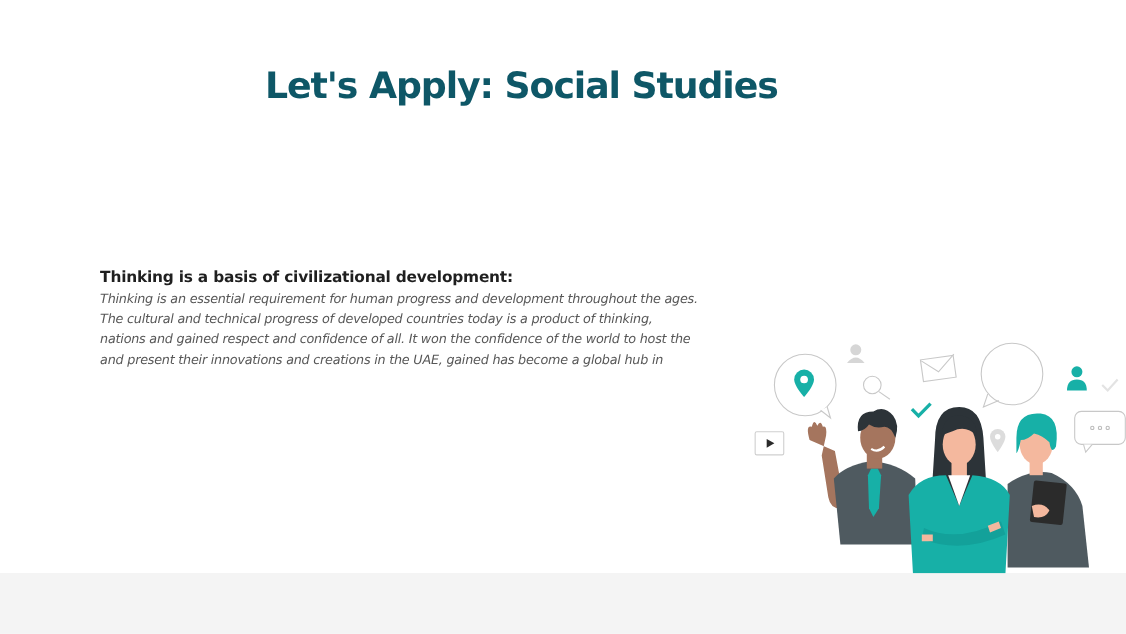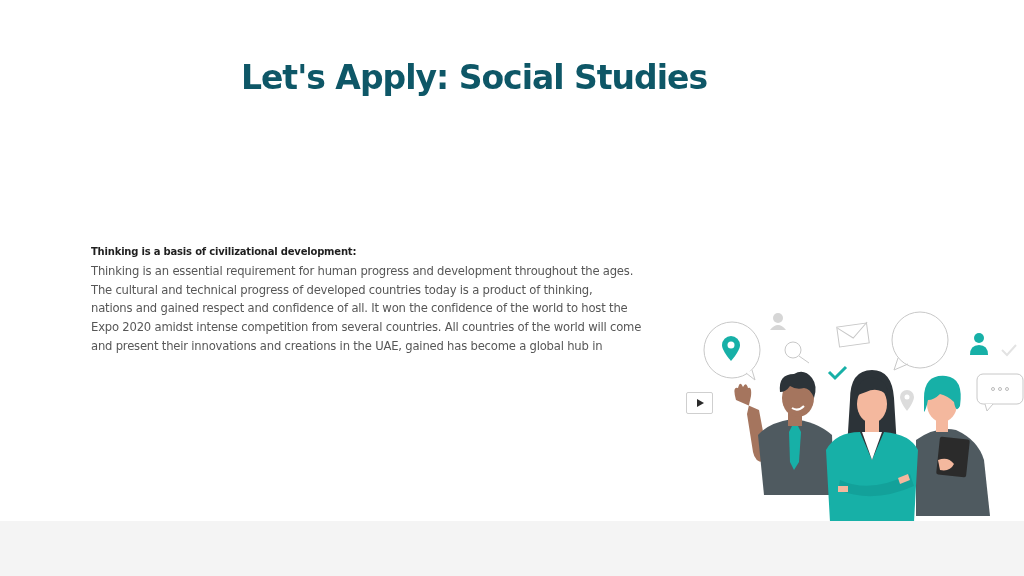--- a/index.html
+++ b/index.html
@@ -1,38 +1,37 @@
 <!DOCTYPE html>
 <html><head>
 <meta charset="utf-8">
 <style>
   html, body { margin:0; padding:0; }
   body { width:1024px; height:576px; overflow:hidden; background:#f4f4f4; font-family:"DejaVu Sans", sans-serif; position:relative; }
   .slide { position:absolute; left:0; top:0; width:1024px; height:521px; background:#ffffff; }
   .bottom-bar { position:absolute; left:0; top:521px; width:1024px; height:55px; background:#f4f4f4; }
   .title { position:absolute; left:0; top:58px; width:948px; text-align:center; font-family:"DejaVu Sans", sans-serif; font-weight:bold; font-size:33px; color:#0e5767; letter-spacing:-1px; }
   .body-text { position:absolute; left:91px; top:243px; width:620px; font-family:"DejaVu Sans", sans-serif; font-size:11.6px; line-height:18.8px; color:#575757; font-weight:normal; letter-spacing:-0.2px; }
-  .body-text .heading { color:#1f1f1f; font-weight:bold; font-size:10px; display:block; }
-  .body-text .line { display:block; white-space:nowrap; }
+  .body-text .heading { color:#1f1f1f; font-weight:bold; font-size:14px; display:block; }
+  .body-text .line { display:block; white-space:nowrap;font-style:italic; }
   .illus { position:absolute; left:680px; top:300px; width:344px; height:222px; }
   .play-btn { position:absolute; left:686px; top:392px; width:25px; height:20px; border:1px solid #cfcfcf; border-radius:2px; background:#fff; display:flex; align-items:center; justify-content:center; cursor:pointer; }
   .play-btn span { width:0; height:0; border-left:7px solid #2a2a2a; border-top:4px solid transparent; border-bottom:4px solid transparent; margin-left:2px; }
 </style>
 </head>
 <body>
 
 <div class="slide">
   <div class="title">Let's Apply: Social Studies</div>
 
   <div class="body-text">
     <span class="heading">Thinking is a basis of civilizational development:</span>
     <span class="line">Thinking is an essential requirement for human progress and development throughout the ages.</span>
     <span class="line">The cultural and technical progress of developed countries today is a product of thinking,</span>
     <span class="line">nations and gained respect and confidence of all. It won the confidence of the world to host the</span>
-    <span class="line">Expo 2020 amidst intense competition from several countries. All countries of the world will come</span>
     <span class="line">and present their innovations and creations in the UAE, gained has become a global hub in</span>
   </div>
 
   <svg class="illus" viewBox="0 0 344 222" xmlns="http://www.w3.org/2000/svg">
 
     <g>
       <circle cx="52" cy="50" r="28" fill="none" stroke="#c8c8c8" stroke-width="1"></circle>
       <path d="M66 73 L75 80 L72 70" fill="#fff" stroke="#c8c8c8" stroke-width="1"></path>
     </g>
     <g>

